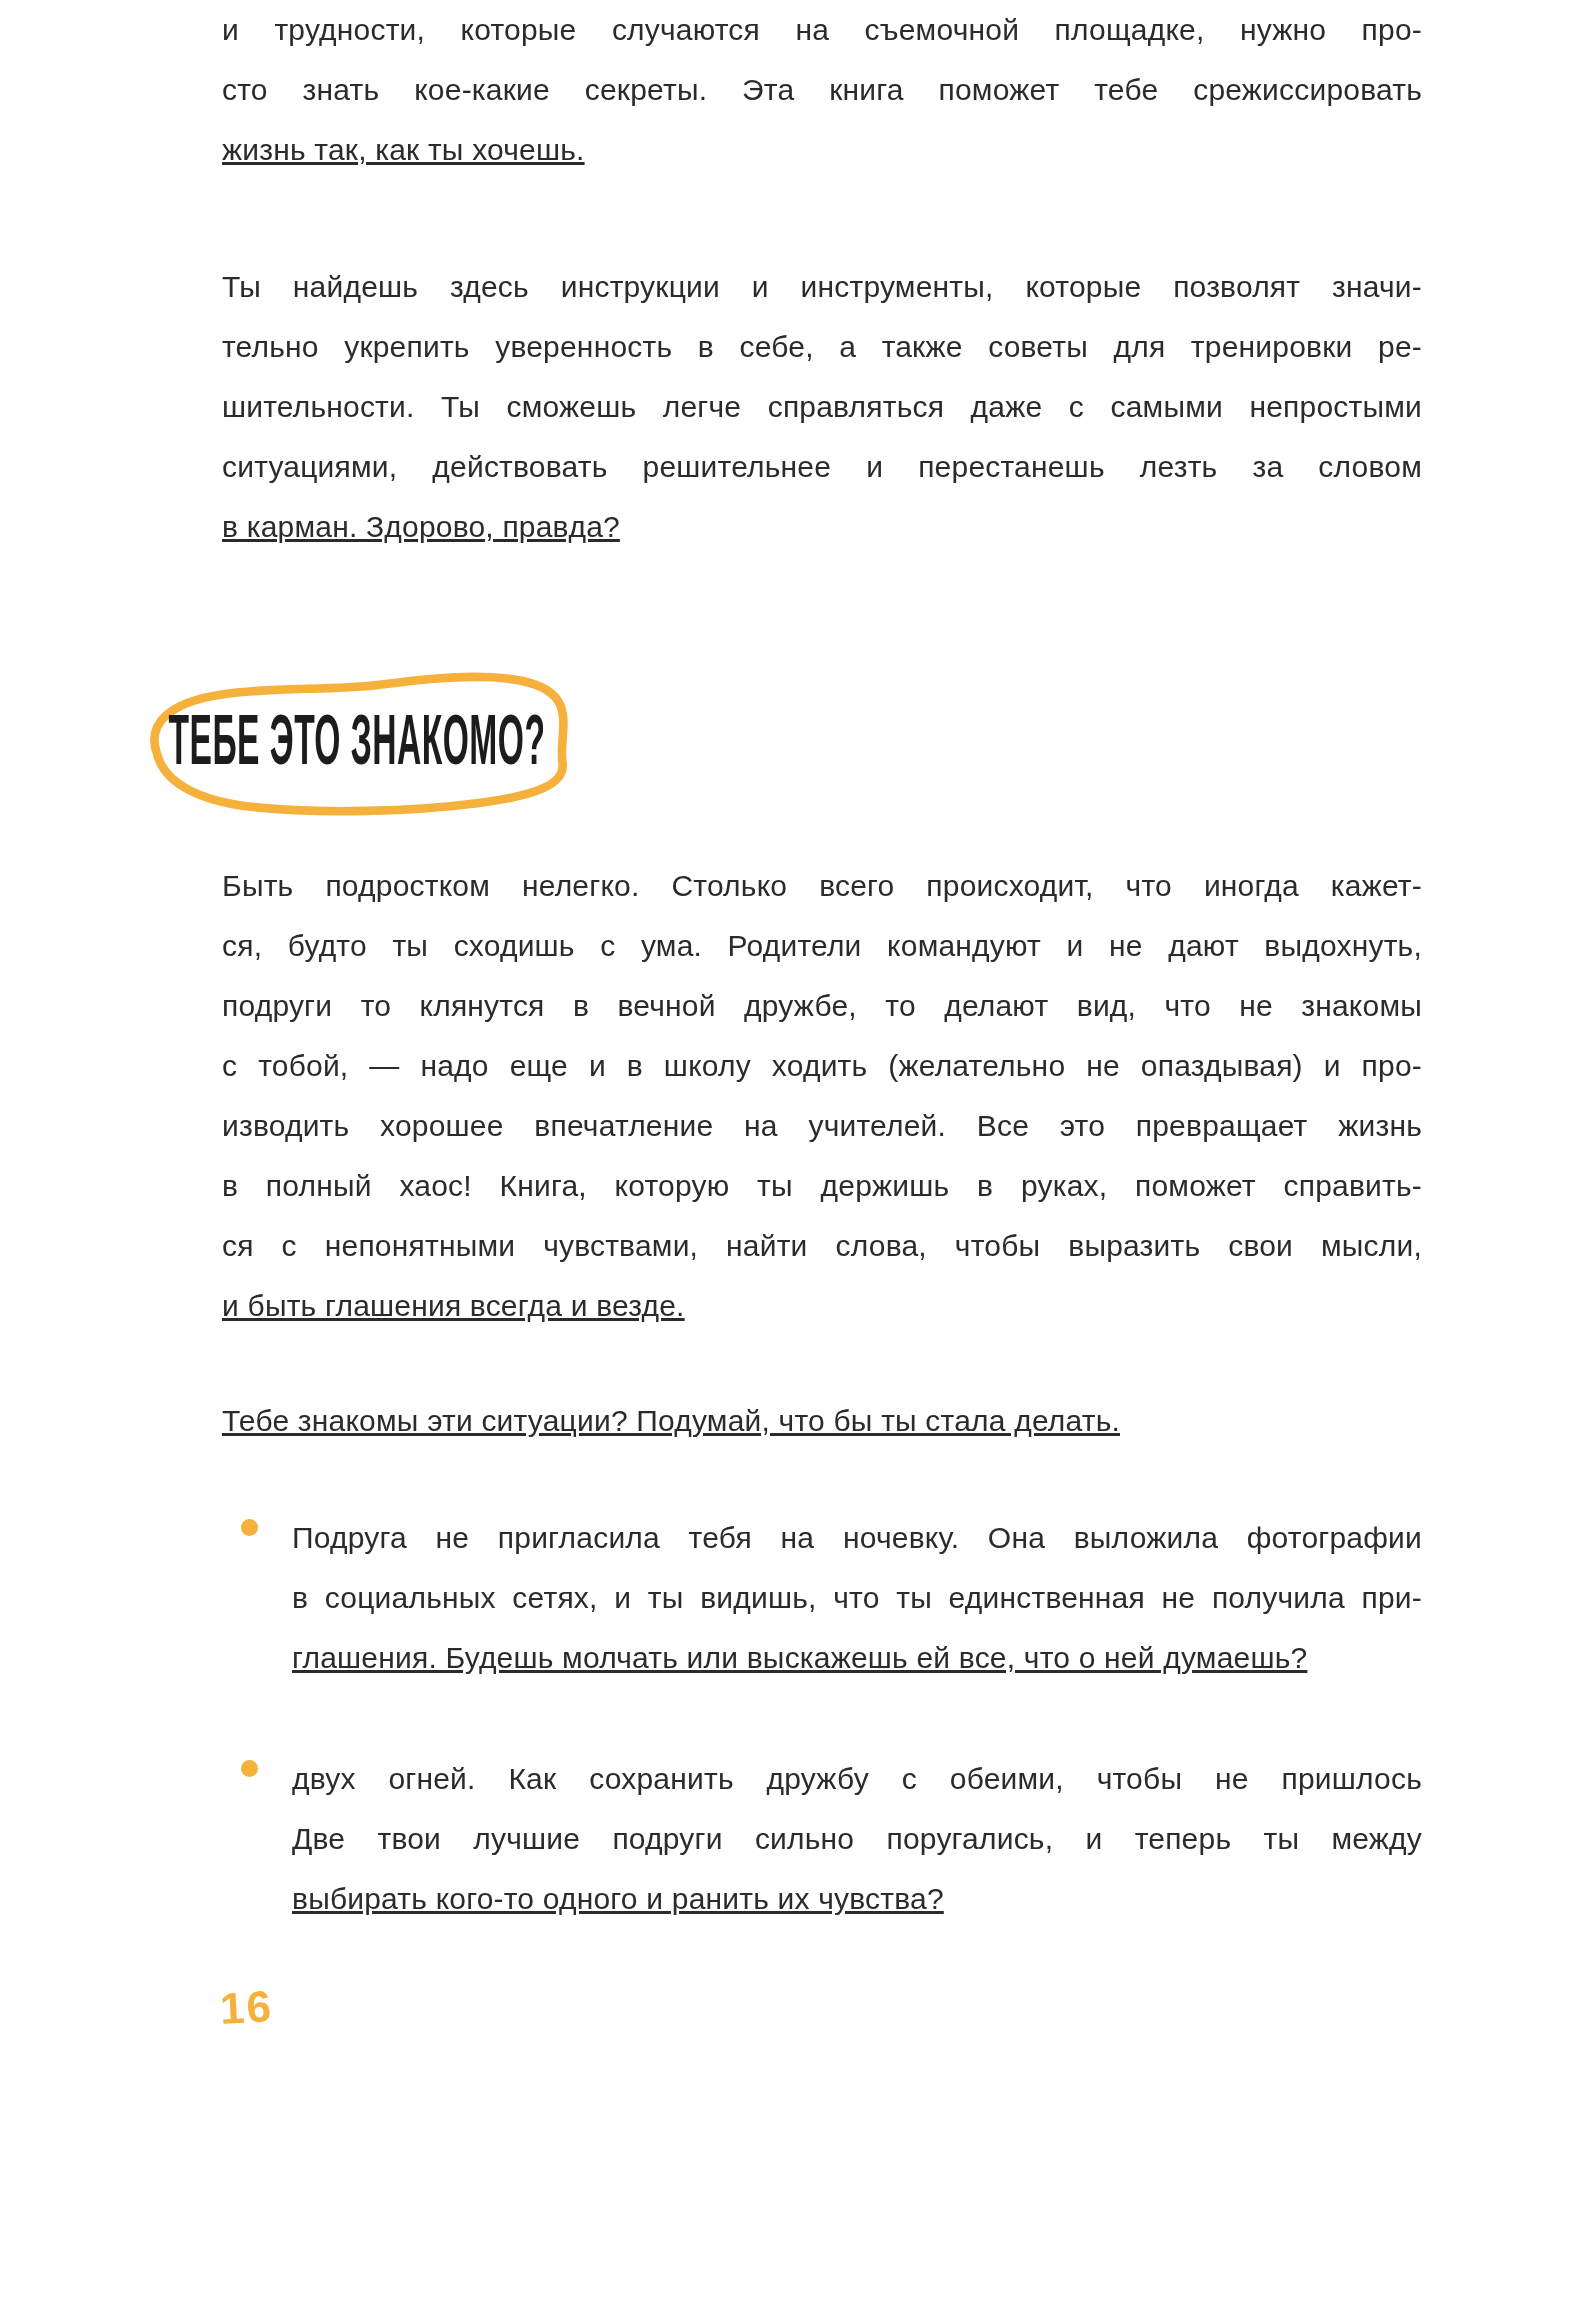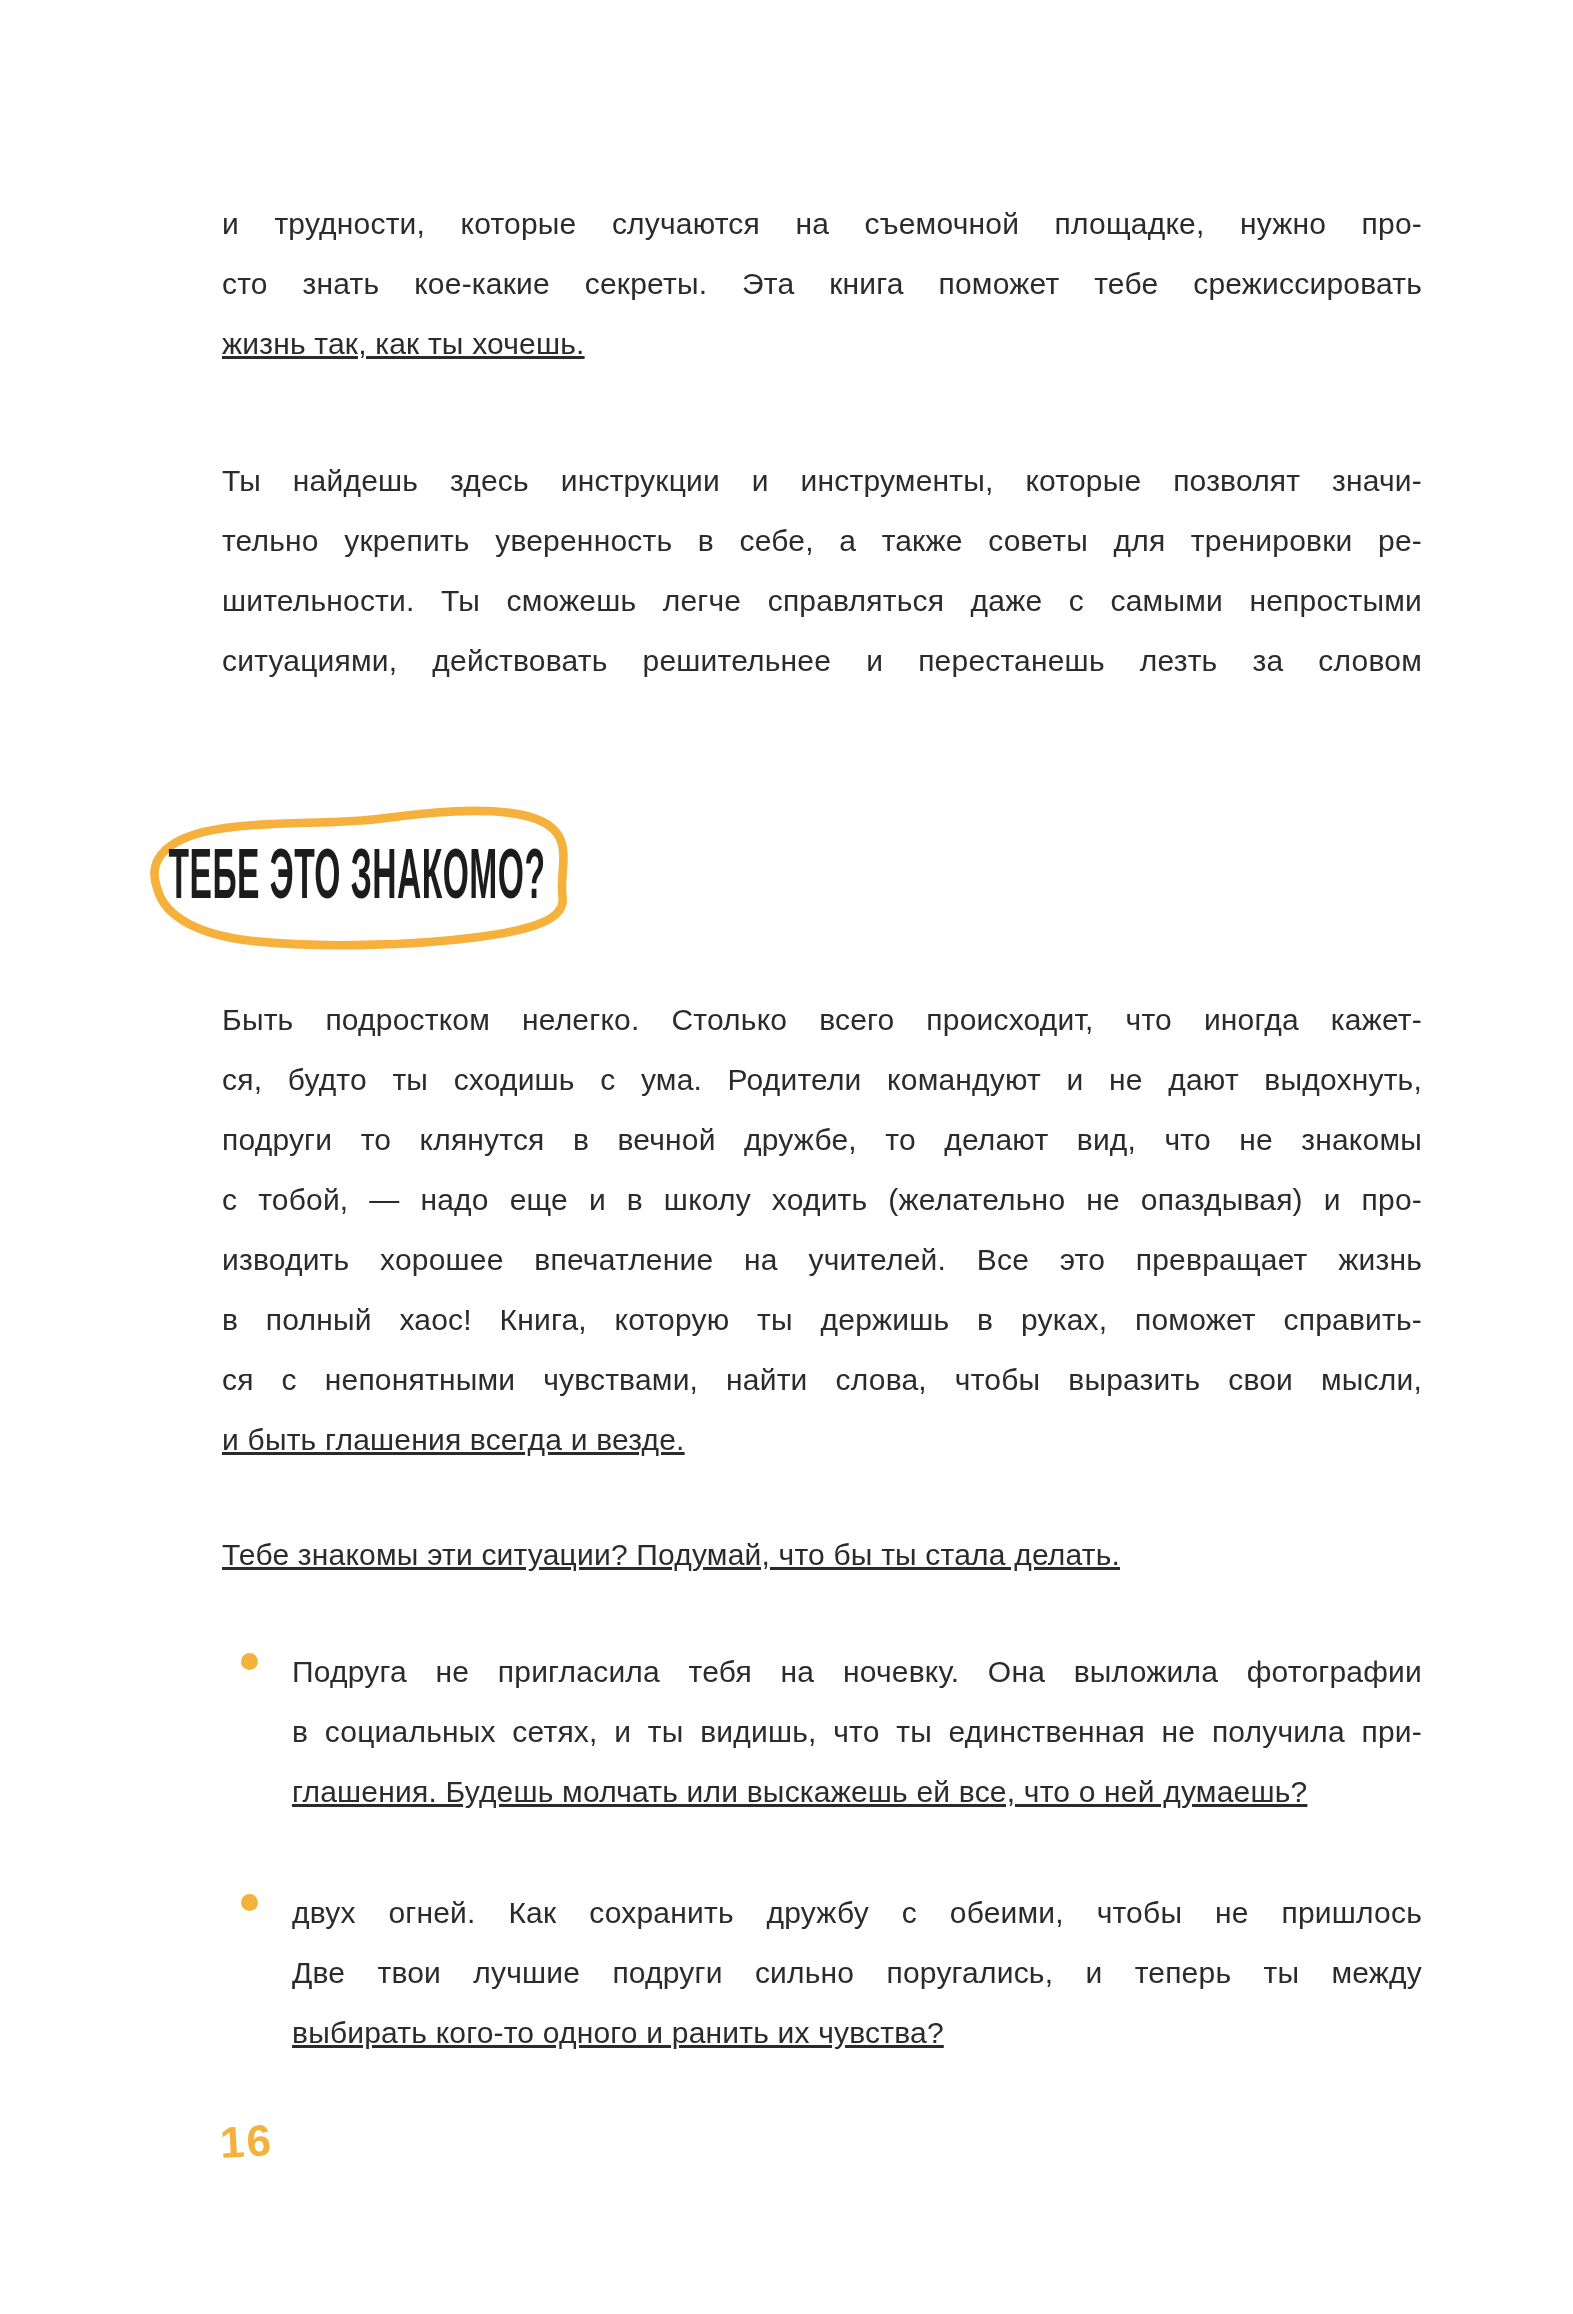--- a/index.html
+++ b/index.html
@@ -12,23 +12,21 @@
     width: 1573px;
     height: 2314px;
     background: #ffffff;
     overflow: hidden;
     font-family: "Liberation Sans", "DejaVu Sans", sans-serif;
     color: var(--text-color, #2b2b2b);
   }
   .content {
     box-sizing: content-box;
     padding-left: 222px;
-    padding-top: 178px;
     width: 1200px;
-    margin-top: 16px;
   }
   .para { margin: 0; }
   .line {
     font-size: 30px;
     line-height: 60px;
     white-space: nowrap;
     text-align: justify;
     text-align-last: justify;
     text-justify: inter-word;
     letter-spacing: 0.2px;
@@ -112,20 +110,21 @@
         <div class="para">
           <div class="line">и трудности, которые случаются на съемочной площадке, нужно про-</div>
           <div class="line">сто знать кое-какие секреты. Эта книга поможет тебе срежиссировать</div>
           <div class="line last">жизнь так, как ты хочешь.</div>
         </div>
         <div class="para">
           <div class="line">Ты найдешь здесь инструкции и инструменты, которые позволят значи-</div>
           <div class="line">тельно укрепить уверенность в себе, а также советы для тренировки ре-</div>
           <div class="line">шительности. Ты сможешь легче справляться даже с самыми непростыми</div>
           <div class="line">ситуациями, действовать решительнее и перестанешь лезть за словом</div>
+          <div class="line last">в карман. Здорово, правда?</div>
         </div>
       </section>
 
     <div class="heading-wrap">
       <svg class="heading-circle" viewBox="0 0 460 165" fill="none" xmlns="http://www.w3.org/2000/svg">
         <path d="M 20 95
                  C 8 62, 34 40, 88 32
                  C 140 24, 200 28, 252 22
                  C 292 17, 330 12, 372 14
                  C 410 16, 436 24, 444 44

